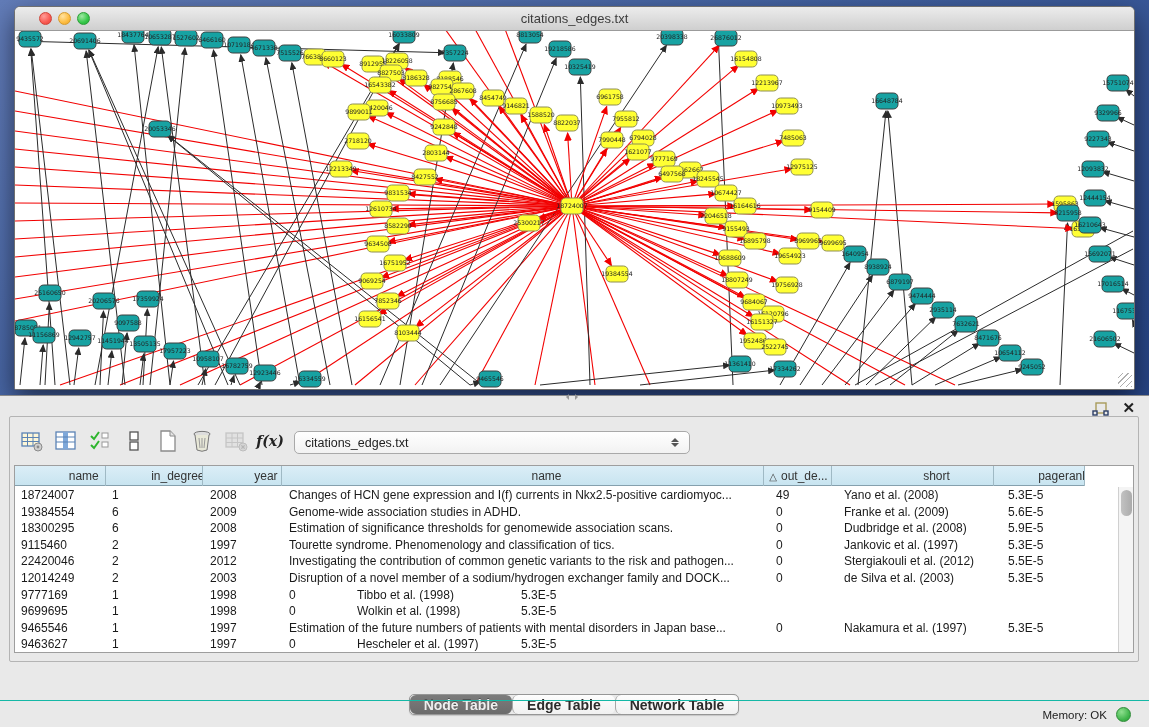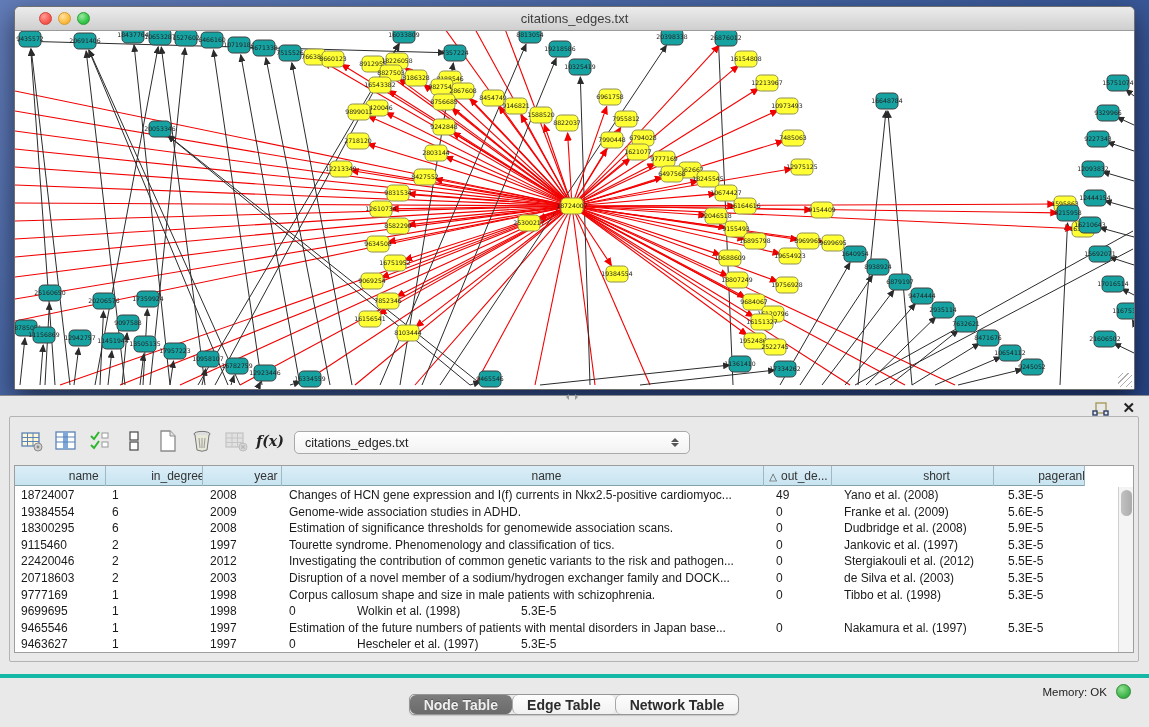--- a/index.html
+++ b/index.html
@@ -65,21 +65,21 @@
     background:linear-gradient(90deg,#c2c2c2,#ababab); cursor:pointer; }
 
   #tabbar { position:absolute; left:0; right:0; top:277px; display:flex; justify-content:center; }
   #seg { display:inline-flex; border:1px solid #969696; border-radius:5px; overflow:hidden;
     box-shadow:0 1px 1px rgba(0,0,0,.15); height:21px; }
   .seg-btn { padding:0 14px; font-size:14px; font-weight:600; color:#2c2c2c; background:linear-gradient(#fdfdfd,#f1f1f1);
     display:flex; align-items:center; border-left:1px solid #a6a6a6; cursor:pointer;border-radius:6px; }
   .seg-btn:first-child { border-left:none; }
   .seg-btn.active { background:linear-gradient(#7c7c7c,#6b6b6b); color:#efefef; text-shadow:0 -1px 0 rgba(0,0,0,.3); }
 
-  #statusbar { position:absolute; left:0; right:0; bottom:8px; height:45px; border-top:4px solid #14b8a6; }
+  #statusbar { position:absolute; left:0; right:0; bottom:0; height:27px; border-top:1px solid #14b8a6; }
   #memory { position:absolute; right:42px; top:8px; font-size:11.5px; color:#222; }
   #memdot { position:absolute; right:18px; top:6px; width:15px; height:15px; border-radius:50%;
     background:radial-gradient(circle at 35% 30%, #8fe08f,#3eb44a 65%,#2f9e3a); border:1px solid #2b8a34; }
 </style>
 </head>
 <body>
 
 <div id="stage">
 
   <div id="net-window">
@@ -665,33 +665,32 @@
             <div class="row">
               <div class="cell c0">22420046</div>
               <div class="cell c1">2</div>
               <div class="cell c2">2012</div>
               <div class="cell c3">Investigating the contribution of common genetic variants to the risk and pathogen...</div>
               <div class="cell c4">0</div>
               <div class="cell c5">Stergiakouli et al. (2012)</div>
               <div class="cell c6">5.5E-5</div>
             </div>
             <div class="row">
-              <div class="cell c0">20718603</div>
+              <div class="cell c0">12014249</div>
               <div class="cell c1">2</div>
               <div class="cell c2">2003</div>
               <div class="cell c3">Disruption of a novel member of a sodium/hydrogen exchanger family and DOCK...</div>
               <div class="cell c4">0</div>
               <div class="cell c5">de Silva et al. (2003)</div>
               <div class="cell c6">5.3E-5</div>
             </div>
             <div class="row">
               <div class="cell c0">9777169</div>
               <div class="cell c1">1</div>
               <div class="cell c2">1998</div>
-              <div class="cell c3">Corpus callosum shape and size in male patients with schizophrenia.</div>
               <div class="cell c4">0</div>
               <div class="cell c5">Tibbo et al. (1998)</div>
               <div class="cell c6">5.3E-5</div>
             </div>
             <div class="row">
               <div class="cell c0">9699695</div>
               <div class="cell c1">1</div>
               <div class="cell c2">1998</div>
               <div class="cell c4">0</div>
               <div class="cell c5">Wolkin et al. (1998)</div>

